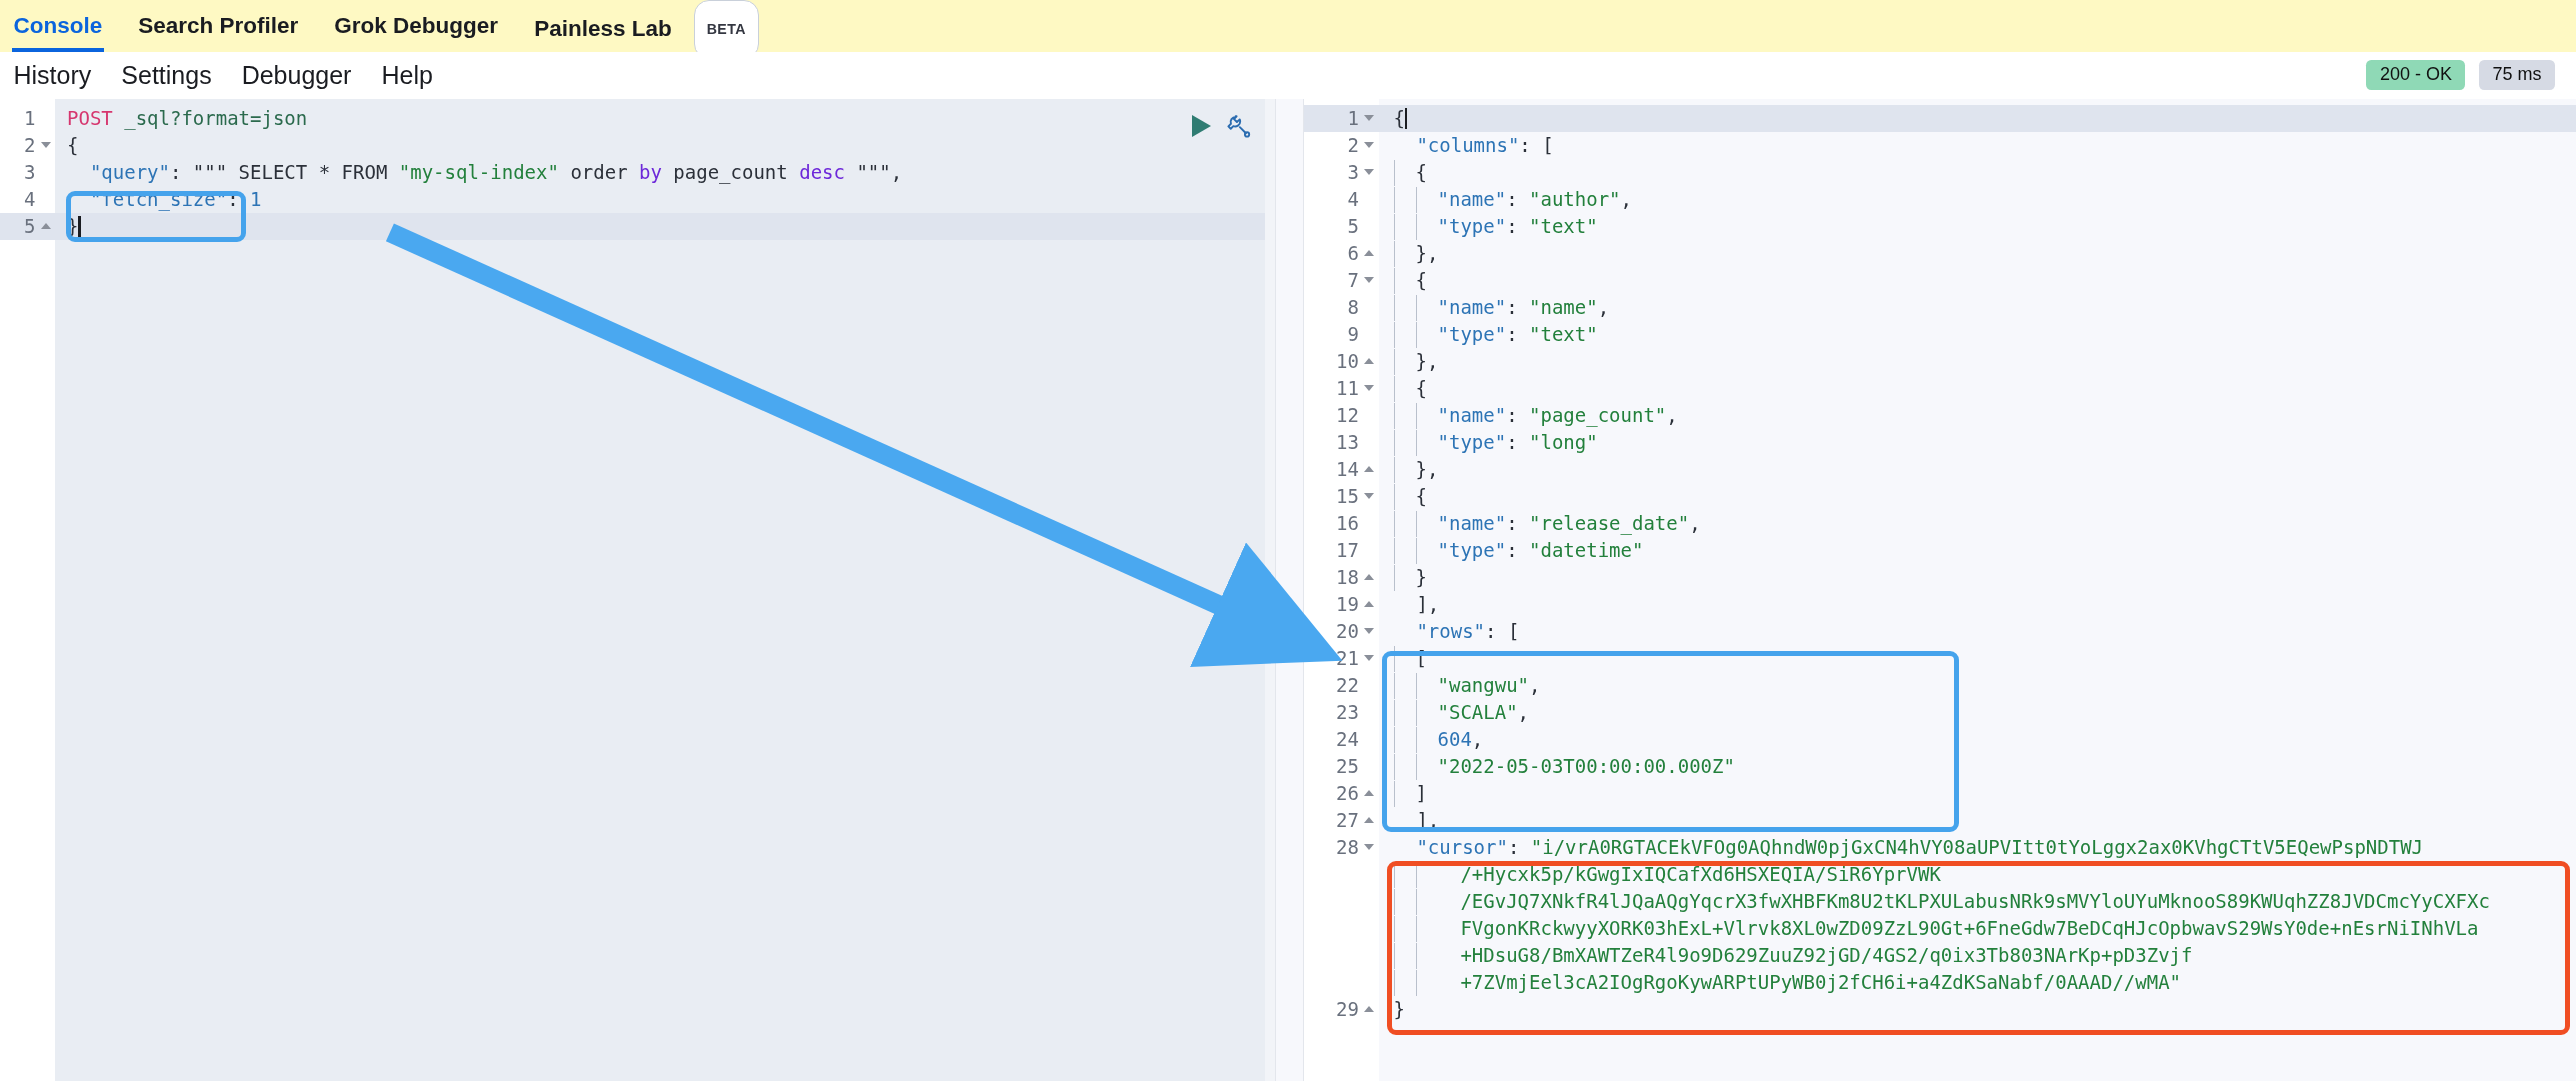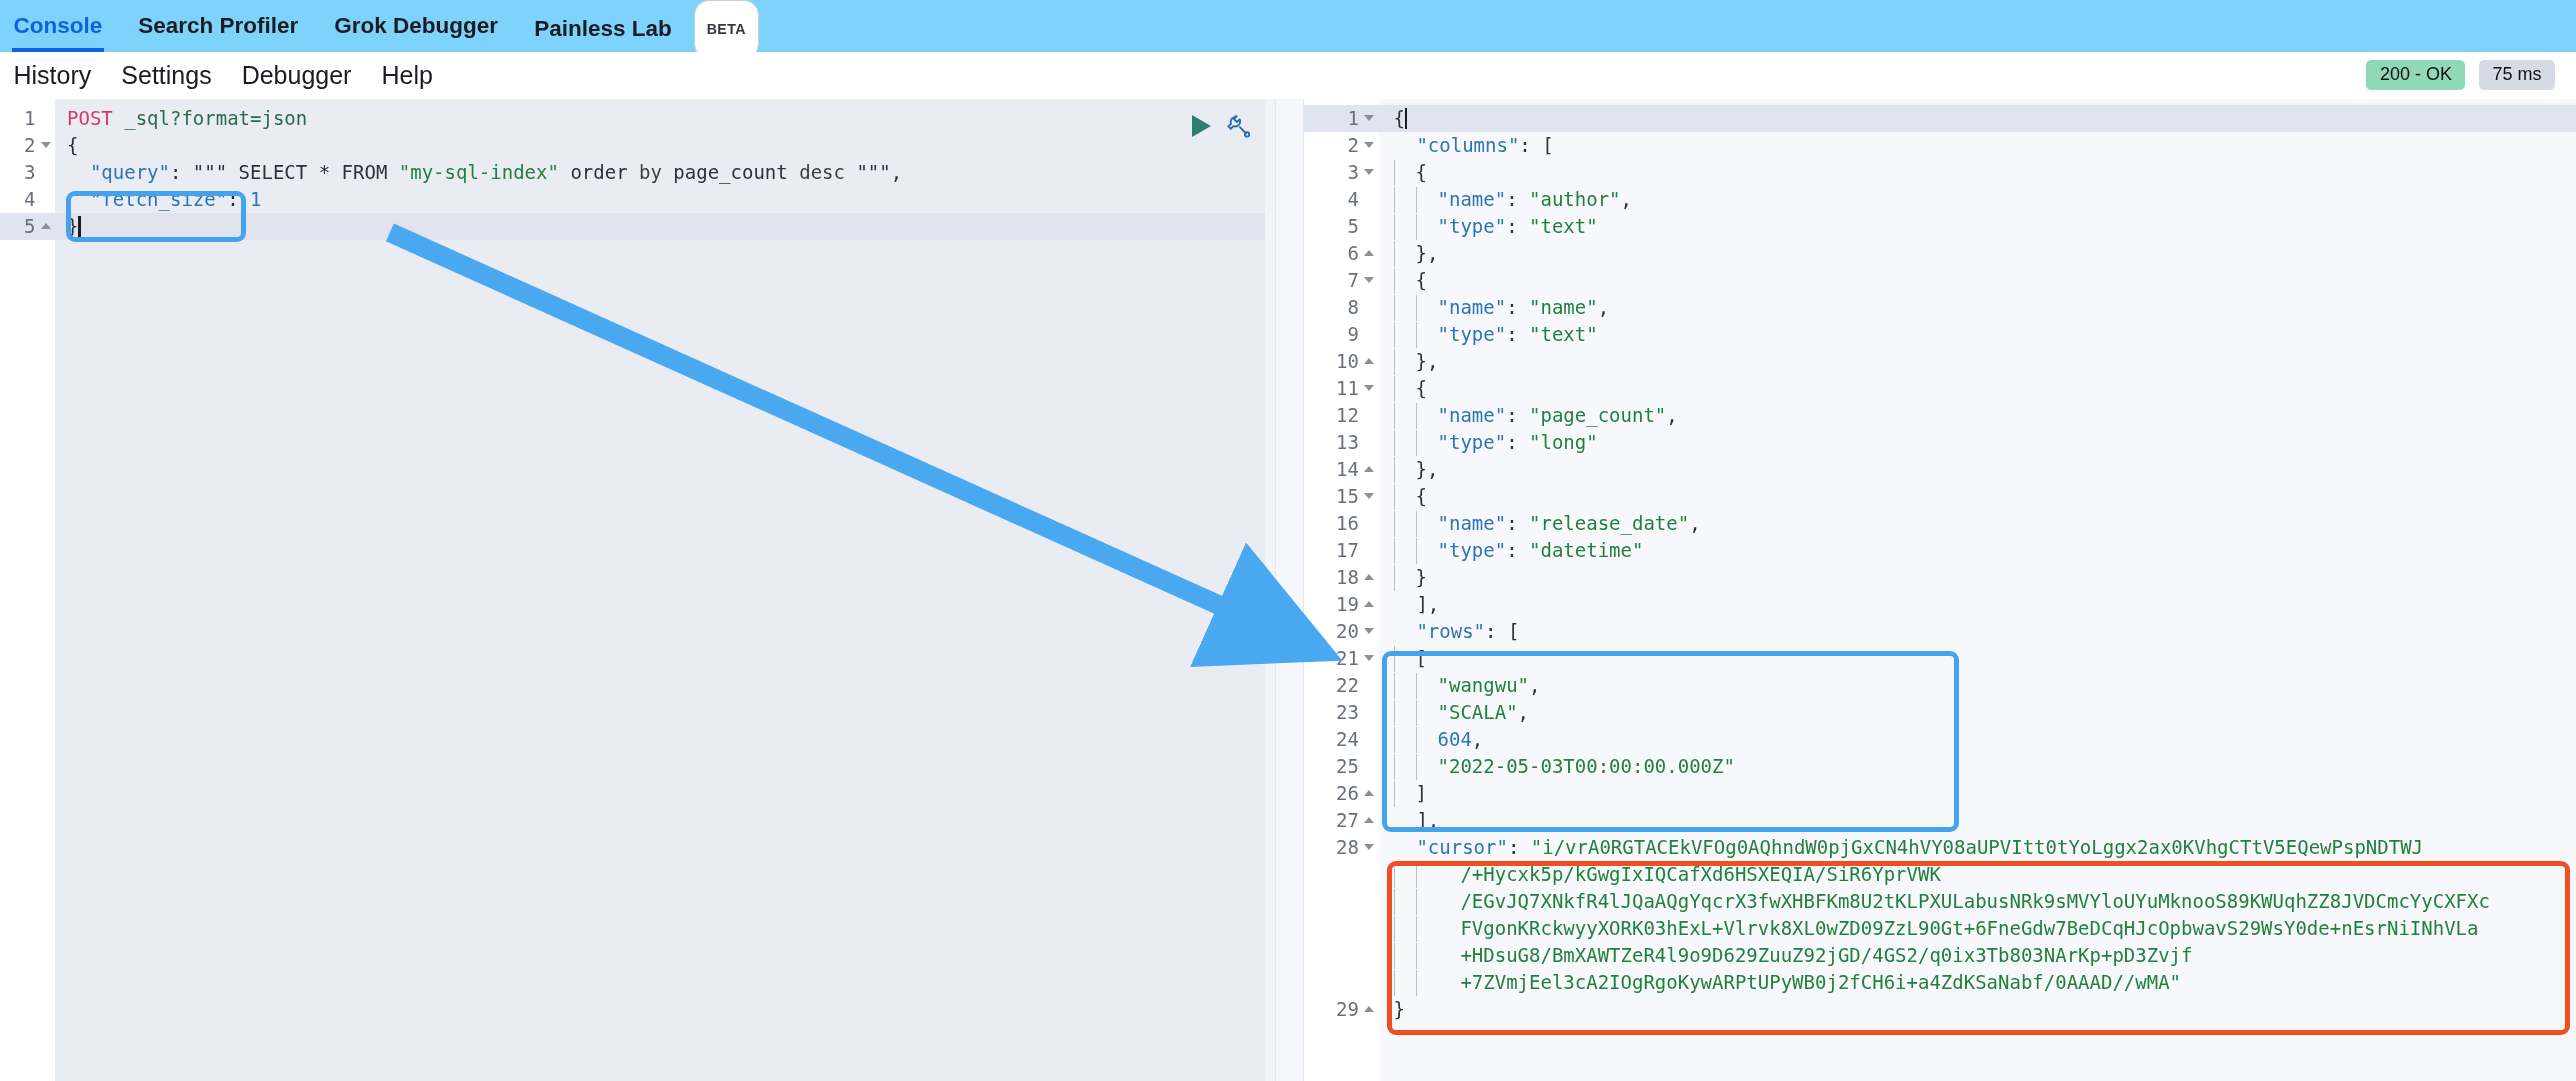--- a/index.html
+++ b/index.html
@@ -6,21 +6,21 @@
   html, body {
     width: 2576px; height: 1081px;
     background: #ffffff;
     font-family: "Liberation Sans", sans-serif;
     overflow: hidden;
   }
 
   
   .topnav {
     height: 52px;
-    background: #7dd3fc;
+    background: #fef9c3;
     display: flex;
     align-items: flex-start;
     padding: 0 0 0 13.5px;
     position: relative;
   }
   .topnav-item {
     font-size: 22.5px;
     font-weight: 700;
     color: #1a1c21;
     margin-right: 36px;
@@ -171,21 +171,21 @@
   .cline.cur-req { background: #dfe4ee; margin-left: -12px; padding-left: 12px; }
   .cline.cur-resp { background: #dfe4ee; margin-left: -15px; padding-left: 15px; }
 
   
   .t-method  { color: #d6366e; }
   .t-url     { color: #2b6a4d; }
   .t-key     { color: #2d74b5; }
   .t-str     { color: #23803c; }
   .t-num     { color: #2d74b5; }
   .t-punc    { color: #2b3039; }
-  .t-kw      { color: #404040; }
+  .t-kw      { color: #6d28d9; }
   .t-plain   { color: #2b3039; }
 
   .indent-guide {
     display: inline-block;
     width: 0;
     border-left: 1.5px solid #b9c0cc;
     height: 25.5px;
     vertical-align: -6.7px;
     margin-right: 21px;
   }

